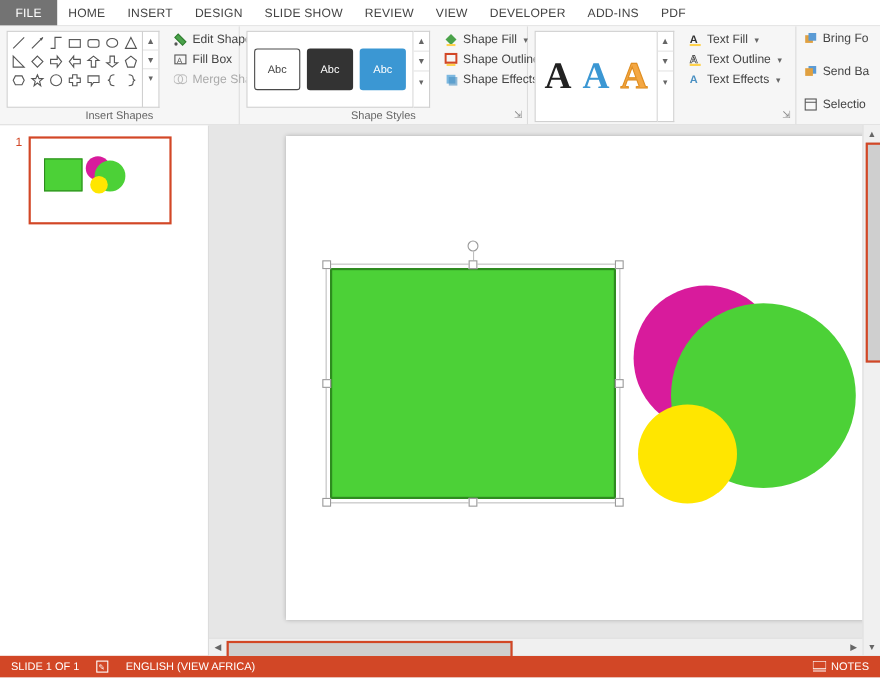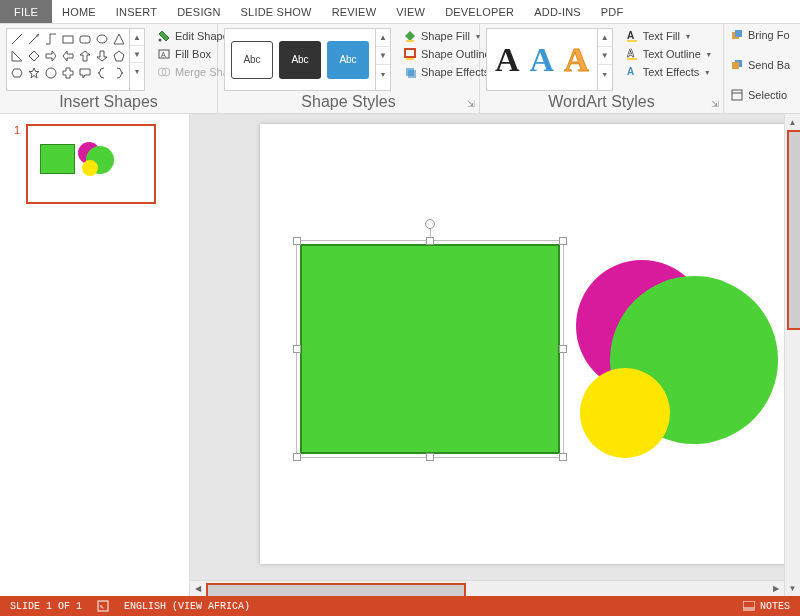--- a/index.html
+++ b/index.html
@@ -47,21 +47,21 @@
   }
   .group {
     border-right: 1px solid #dcdcdc;
     display: flex;
     flex-direction: column;
     padding: 4px 6px 2px 6px;
     position: relative;
   }
   .group > .grouplabel {
     text-align: center;
-    font-size: 16px;
+    font-size: 10px;
     color: #666;
     margin-top: auto;
     padding-top: 2px;
   }
   .group-content {
     display: flex;
     gap: 4px;
     flex: 1;
   }
   .dialog-launcher {
@@ -289,21 +289,21 @@
     height: 20px;
     background: #d24726;
     color: #fff;
     display: flex;
     align-items: center;
     font-size: 10px;
     padding: 0 10px;
     gap: 14px;
   }
   .statusbar .spacer { flex: 1; }
-  .status-item { display:flex; align-items:center; gap:4px; cursor:pointer;font-family:Liberation Mono, monospace; }
+  .status-item { display:flex; align-items:center; gap:4px; cursor:pointer; }
 
   
   .vscroll {
     position:absolute; right:0; top:0; bottom:0; width:16px;
     background:#f0f0f0; border-left:1px solid #dcdcdc;
   }
   .vscroll .track{position:absolute;top:16px;bottom:16px;left:0;right:0;}
   .vscroll .thumb{position:absolute;left:2px;right:2px;top:0;height:200px;background:#cfcfcf;}
   .vscroll .arrow{position:absolute;left:0;right:0;height:16px;display:flex;align-items:center;justify-content:center;font-size:8px;color:#666;cursor:pointer;}
   .vscroll .up{top:0;} .vscroll .down{bottom:0;}
@@ -578,21 +578,20 @@
           <span class="ico">
               <svg width="12" height="12">
                 <text x="1" y="9" font-size="10" font-weight="bold" fill="#4a90c2">A</text>
               </svg>
             </span>
           <span>Text Effects</span>
           <span class="chev">▾</span>
         </div>
       </div>
     </div>
-    <div class="grouplabel">WordArt Styles</div>
     <div class="dialog-launcher">⇲</div>
   </div>
 
   <div class="group" style="flex:1;border-right:none">
     <div class="group-content">
       <div class="arrange-list">
         <div class="arrange-btn">
           <span class="ico">
               <svg width="12" height="12">
                 <rect x="1" y="3" width="7" height="7" fill="#e0a040"></rect>

